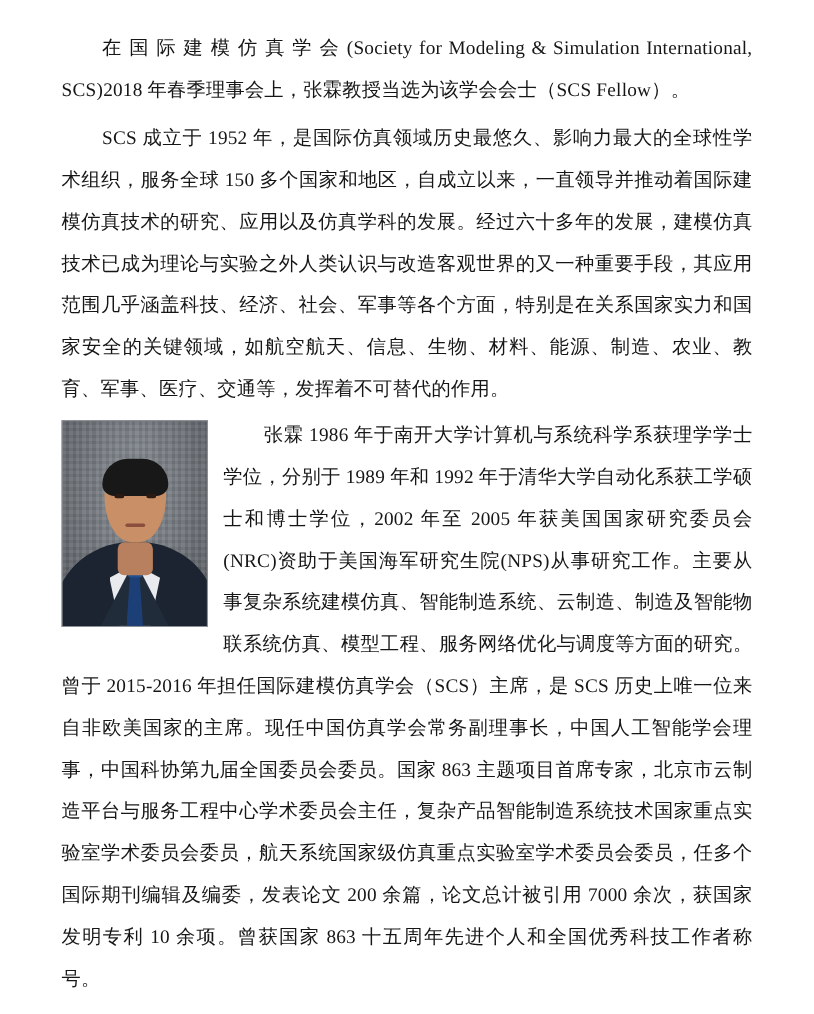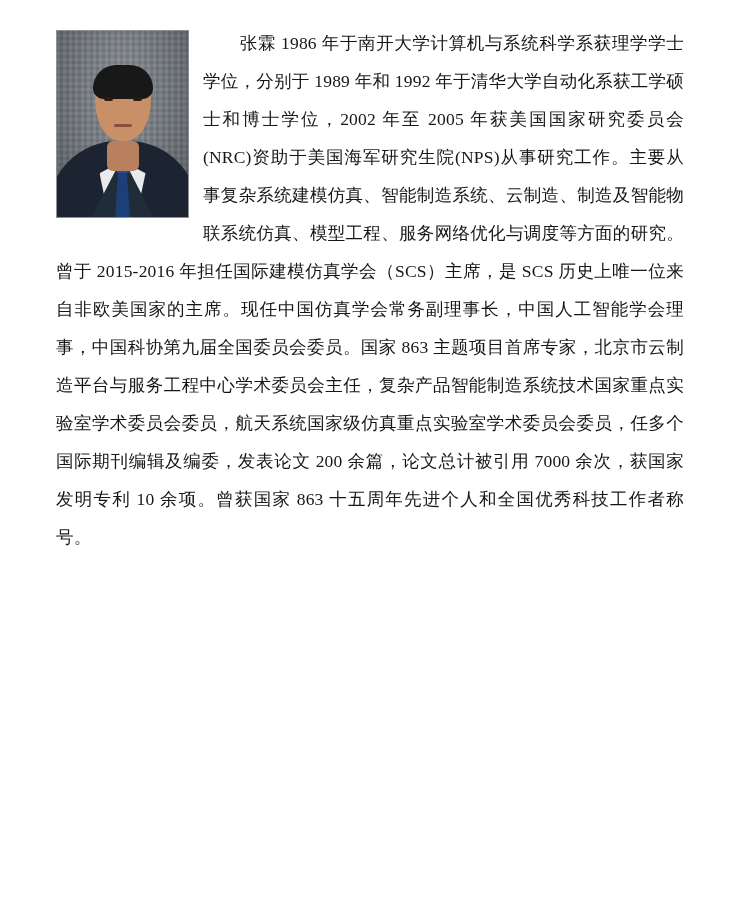--- a/index.html
+++ b/index.html
@@ -183,21 +183,23 @@
     display: block;
     clear: both;
   }
 </style>
 </head>
 <body>
 
 <div class="page">
   <div class="doc-body">
 
-
+    <p class="para-indent para-1">在 国 际 建 模 仿 真 学 会 (Society for Modeling &amp; Simulation International, SCS)2018 年春季理事会上，张霖教授当选为该学会会士（SCS Fellow）。</p>
+
+    <p class="para-indent para-2">SCS 成立于 1952 年，是国际仿真领域历史最悠久、影响力最大的全球性学术组织，服务全球 150 多个国家和地区，自成立以来，一直领导并推动着国际建模仿真技术的研究、应用以及仿真学科的发展。经过六十多年的发展，建模仿真技术已成为理论与实验之外人类认识与改造客观世界的又一种重要手段，其应用范围几乎涵盖科技、经济、社会、军事等各个方面，特别是在关系国家实力和国家安全的关键领域，如航空航天、信息、生物、材料、能源、制造、农业、教育、军事、医疗、交通等，发挥着不可替代的作用。</p>
 
     <div class="clearfix">
       <div class="portrait-wrap">
         <div class="portrait">
           <div class="backdrop"></div>
           <div class="suit"></div>
           <div class="shirt"></div>
           <div class="lapel-l"></div>
           <div class="lapel-r"></div>
           <div class="tie"></div>

